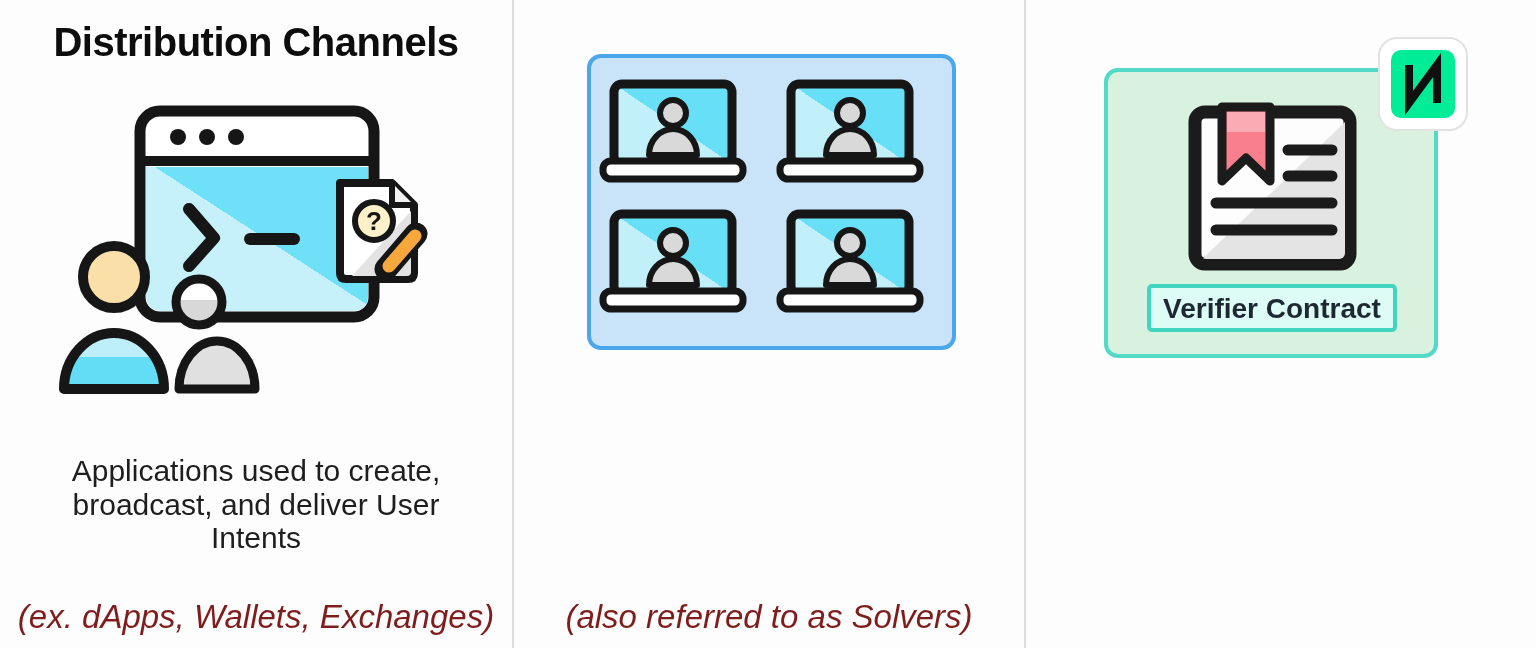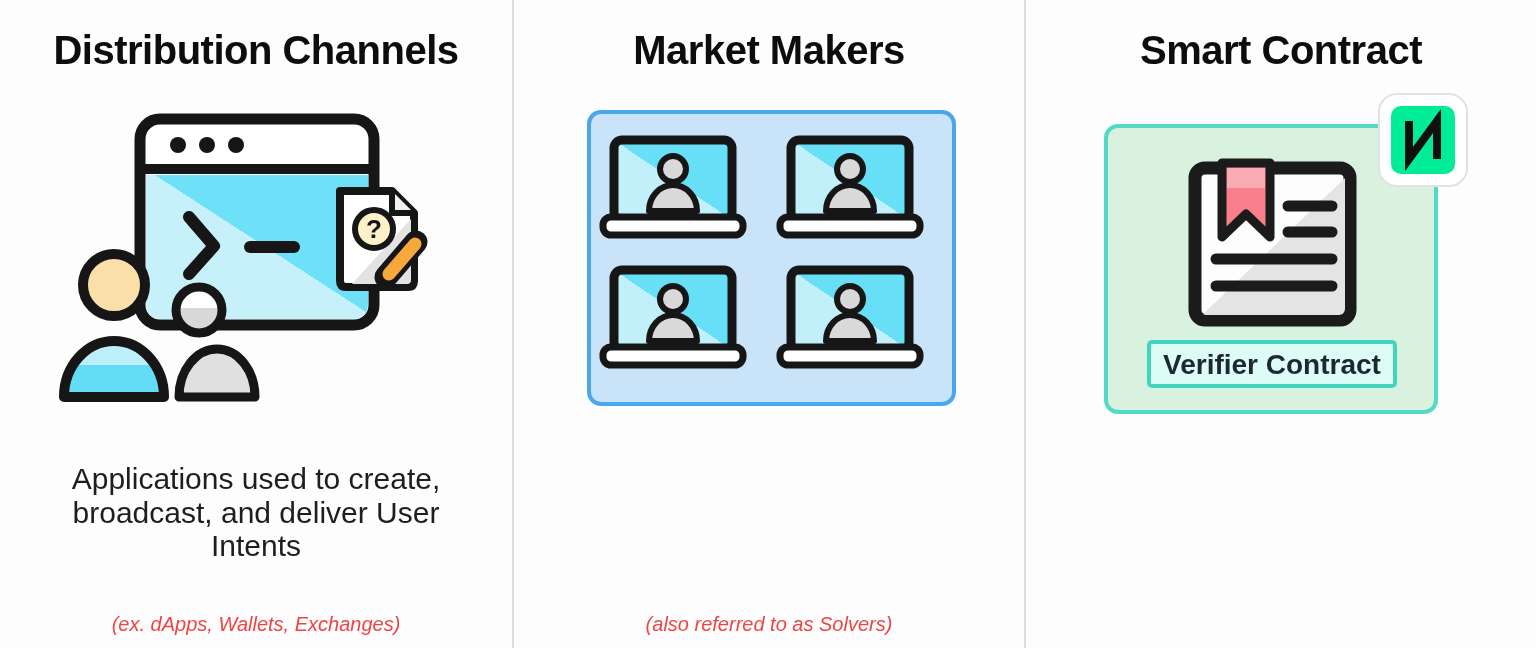--- a/index.html
+++ b/index.html
@@ -13,21 +13,21 @@
   .board {
     width: 1536px; height: 648px;
     display: grid;
     grid-template-columns: 1fr 1fr 1fr;
     background: #fdfdfd;
   }
   .col {
     display: flex;
     flex-direction: column;
     align-items: center;
-    padding-top: 26px;
+    padding-top: 18px;
     height: 648px;
     overflow: hidden;
   }
   .col + .col { border-left: 2px solid #dcdcdc; }
   .title {
     font-size: 40px;
     font-weight: 800;
     letter-spacing: -0.5px;
     color: #0d0d0d;
     white-space: nowrap;
@@ -47,22 +47,22 @@
     text-align: center;
     color: #1e1e1e;
   }
   .desc.w1 { max-width: 382px; }
   .desc.w2 { max-width: 472px; }
   .desc.w3 { max-width: 474px; }
   .note {
     margin-top: auto;
     padding-bottom: 12px;
     font-style: italic;
-    font-size: 20px;
-    color: #ef4444;
+    font-size: 33px;
+    color: #7f1d1d;
     text-align: center;
     white-space: nowrap;
   }
   svg { display: block; }
   svg text { font-family: "Liberation Sans", "DejaVu Sans", sans-serif; }
 </style>
 </head>
 <body>
 
 <div class="board">
@@ -123,21 +123,20 @@
           <path d="M8,302 A50,56 0 0 1 108,302 Z" fill="url(#a1domeA)" stroke="#161616" stroke-width="10" stroke-linejoin="round"></path>
         </g>
       </svg>
     </div>
 
     <div class="desc w1">Applications used to create, broadcast, and deliver User Intents</div>
     <div class="note">(ex. dApps, Wallets, Exchanges)</div>
   </div>
 
   <div class="col">
-    <div class="title">Market Makers</div>
 
     <div class="art">
       <svg width="400" height="320" viewBox="0 0 400 320">
         <defs>
           <linearGradient id="a2screen" x1="0" y1="1" x2="1" y2="0">
             <stop offset="0.5" stop-color="#c2f0fa"></stop>
             <stop offset="0.5" stop-color="#67dff6"></stop>
           </linearGradient>
         </defs>
 
@@ -170,21 +169,20 @@
           <path d="M35,71 A24,26 0 0 1 83,71 Z" fill="#d9d9d9" stroke="#161616" stroke-width="6" stroke-linejoin="round"></path>
           <rect x="-11" y="77" width="140" height="18" rx="8" fill="#ffffff" stroke="#161616" stroke-width="7"></rect>
         </g>
       </svg>
     </div>
 
     <div class="note">(also referred to as Solvers)</div>
   </div>
 
   <div class="col">
-    <div class="title">Smart Contract</div>
 
     <div class="art">
       <svg width="400" height="340" viewBox="0 0 400 340">
         <defs>
           <clipPath id="a3page">
             <rect x="119" y="83" width="145" height="142" rx="6"></rect>
           </clipPath>
         </defs>
 
         <rect x="25" y="36" width="330" height="286" rx="12" fill="#d8f2df" stroke="#53dac6" stroke-width="4"></rect>

